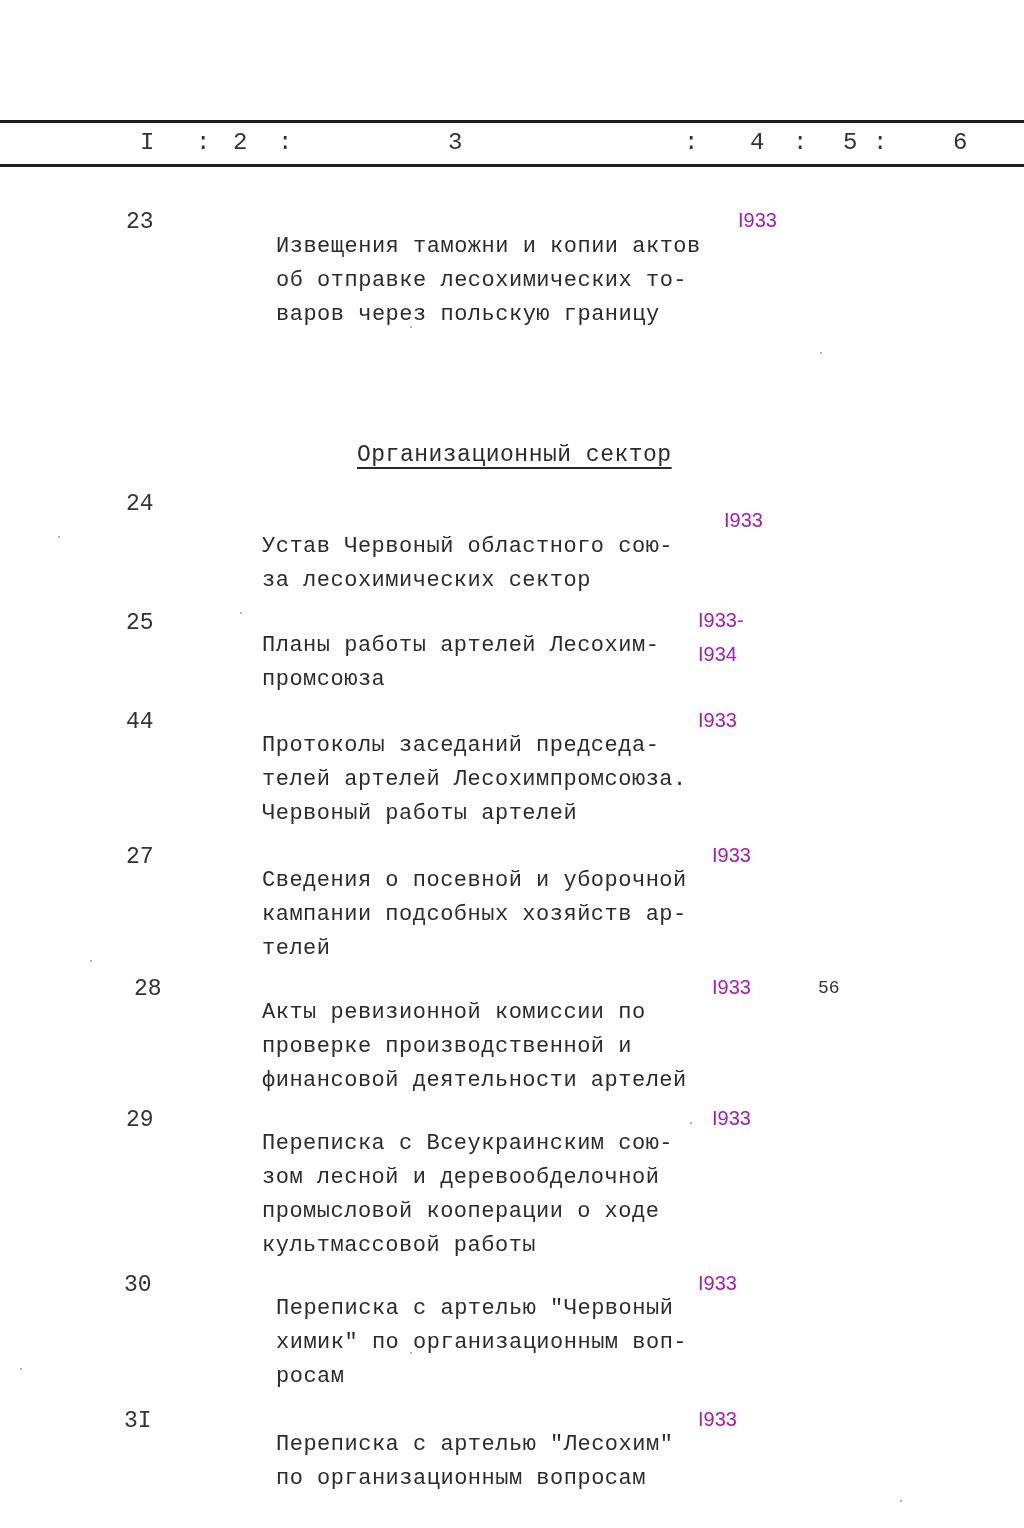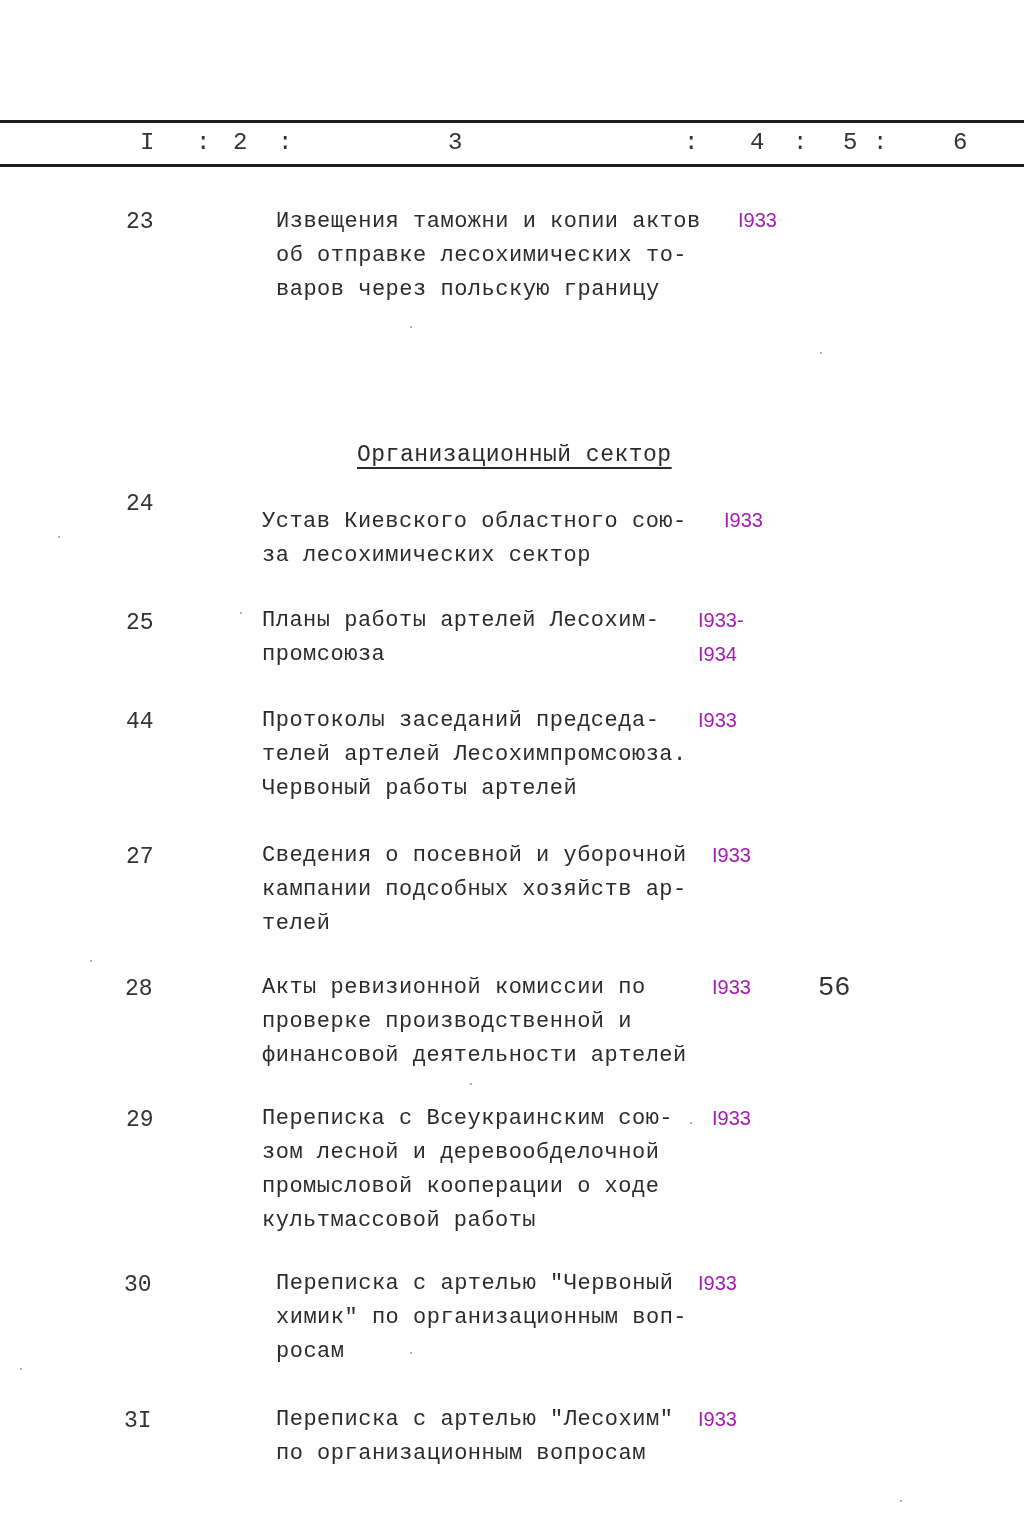--- a/index.html
+++ b/index.html
@@ -6,23 +6,23 @@
   body {
     width: 1024px; height: 1528px; background: #ffffff; position: relative;
     overflow: hidden; color: #2a2a2a;
     font-family: "Liberation Mono", "DejaVu Sans Mono", monospace;
   }
   .rule { position: absolute; left: 0; width: 1024px; background: #1e1e1e; }
   .rule.top { top: 120px; height: 3px; }
   .rule.bottom { top: 164px; height: 3px; }
   .hdr { position: absolute; top: 128px; font-size: 24px; line-height: 30px; color: #333; }
   .num { position: absolute; font-size: 23px; line-height: 34px; color: #333; }
-  .desc { position: absolute; font-size: 22px; line-height: 34px; color: #2b2b2b; letter-spacing: 0.5px; white-space: pre; }
+  .desc { position: absolute; font-size: 22px; line-height: 34px; color: #2b2b2b; letter-spacing: 0.5px; white-space: pre; margin-top: 25px; }
   .year { position: absolute; font-family: Liberation Sans, sans-serif; font-size: 20px; line-height: 34px; color: #a21caf; }
-  .sheets { position: absolute; font-size: 27px; line-height: 34px; color: #333; }
+  .sheets { position: absolute; font-size: 18px; line-height: 34px; color: #333; }
   .section {
     position: absolute; top: 438px; left: 357px; font-size: 23px; line-height: 34px;
     text-decoration: underline; text-underline-offset: 6px; color: #2b2b2b; letter-spacing: 0.5px;
     padding-right: 10px;
   }
   .speck { position: absolute; width: 2px; height: 2px; background: #999; border-radius: 1px; }
 </style>
 </head>
 <body>
 
@@ -48,21 +48,21 @@
   <span class="desc" style="left:276px; top:205px">Извещения таможни и копии актов</span>
   <span class="desc" style="left:276px; top:239px">об отправке лесохимических то-</span>
   <span class="desc" style="left:276px; top:273px">варов через польскую границу</span>
   <span class="year" style="left:738px; top:203px">I933</span>
 </div>
 
 <div class="section">Организационный сектор</div>
 
 <div>
   <span class="num" style="left:126px; top:487px">24</span>
-  <span class="desc" style="left:262px; top:505px">Устав Киевского областного сою-</span>
+  <span class="desc" style="left:262px; top:505px">Устав Червоный областного сою-</span>
   <span class="desc" style="left:262px; top:539px">за лесохимических сектор</span>
   <span class="year" style="left:724px; top:503px">I933</span>
 </div>
 
 <div>
   <span class="num" style="left:126px; top:606px">25</span>
   <span class="desc" style="left:262px; top:604px">Планы работы артелей Лесохим-</span>
   <span class="desc" style="left:262px; top:638px">промсоюза</span>
   <span class="year" style="left:698px; top:603px">I933-</span>
   <span class="year" style="left:698px; top:637px">I934</span>
@@ -78,21 +78,21 @@
 
 <div>
   <span class="num" style="left:126px; top:840px">27</span>
   <span class="desc" style="left:262px; top:839px">Сведения о посевной и уборочной</span>
   <span class="desc" style="left:262px; top:873px">кампании подсобных хозяйств ар-</span>
   <span class="desc" style="left:262px; top:907px">телей</span>
   <span class="year" style="left:712px; top:838px">I933</span>
 </div>
 
 <div>
-  <span class="num" style="left:125px; top:972px">28</span>
+  <span class="num" style="left:134px; top:972px">28</span>
   <span class="desc" style="left:262px; top:971px">Акты ревизионной комиссии по</span>
   <span class="desc" style="left:262px; top:1005px">проверке производственной и</span>
   <span class="desc" style="left:262px; top:1039px">финансовой деятельности артелей</span>
   <span class="year" style="left:712px; top:970px">I933</span>
   <span class="sheets" style="left:818px; top:971px">56</span>
 </div>
 
 <div>
   <span class="num" style="left:126px; top:1103px">29</span>
   <span class="desc" style="left:262px; top:1102px">Переписка с Всеукраинским сою-</span>

